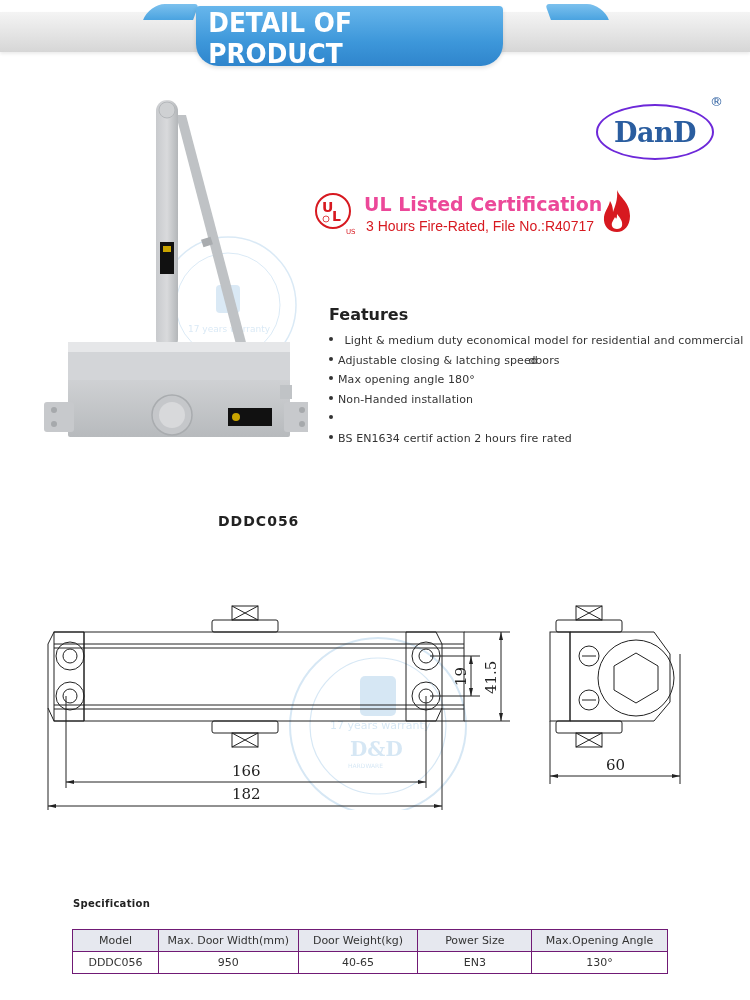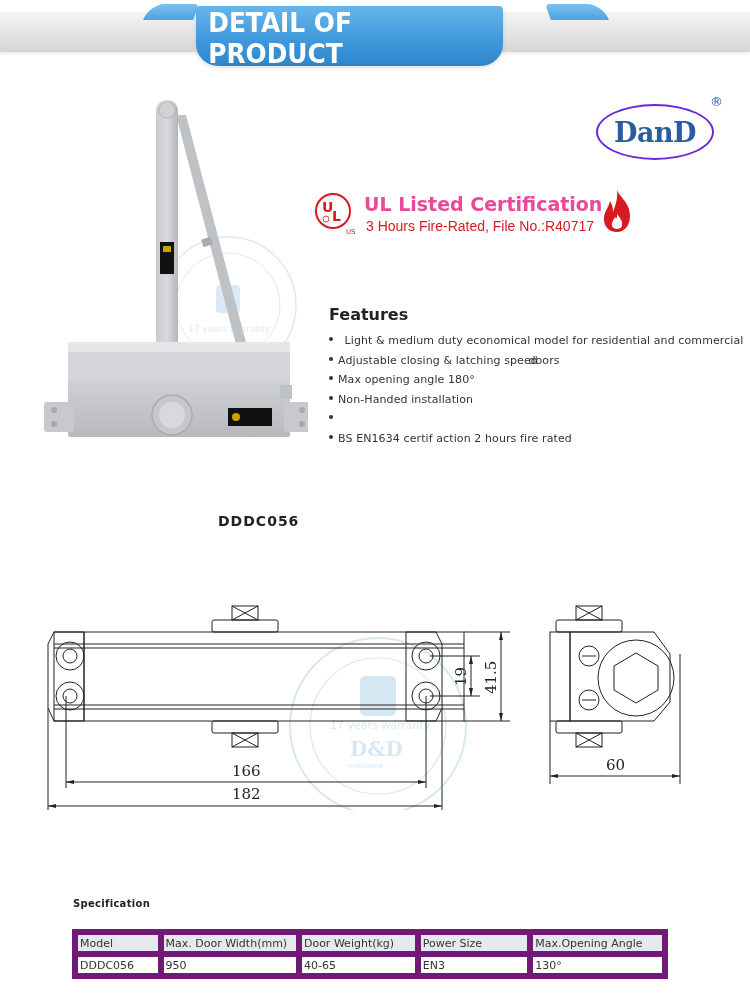--- a/index.html
+++ b/index.html
@@ -92,21 +92,21 @@
   .spec-title {
     position: absolute; left: 73px; top: 898px; font-size: 10px; font-weight: bold;
     color: #222; font-family: "DejaVu Sans", sans-serif; letter-spacing: 0.3px;
   }
   .spec-table {
     position: absolute; left: 72px; top: 929px; width: 596px;
     border-collapse: collapse; font-size: 11px; color: #333;
     font-family: "DejaVu Sans", sans-serif;
   }
   .spec-table th, .spec-table td {
-    border: 6px solid #701a75; text-align: left; height: 22px; padding: 0 2px;
+    border: 1px solid #701a75; text-align: center; height: 22px; padding: 0 2px;
     font-weight: normal;
     margin-top: 7px;
   }
   .spec-table th { background: #e6e8ef; }
   .spec-table td { background: #ffffff; }
 </style>
 </head>
 <body>
 
 <div class="banner-bar"></div>

